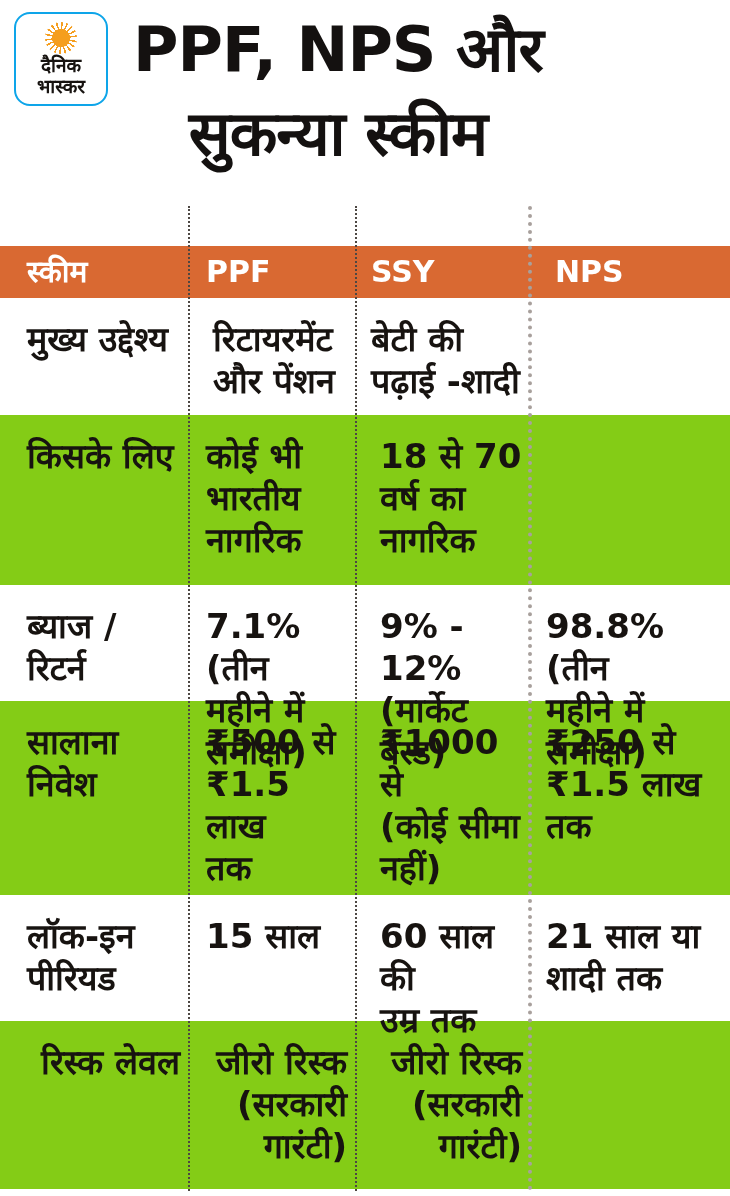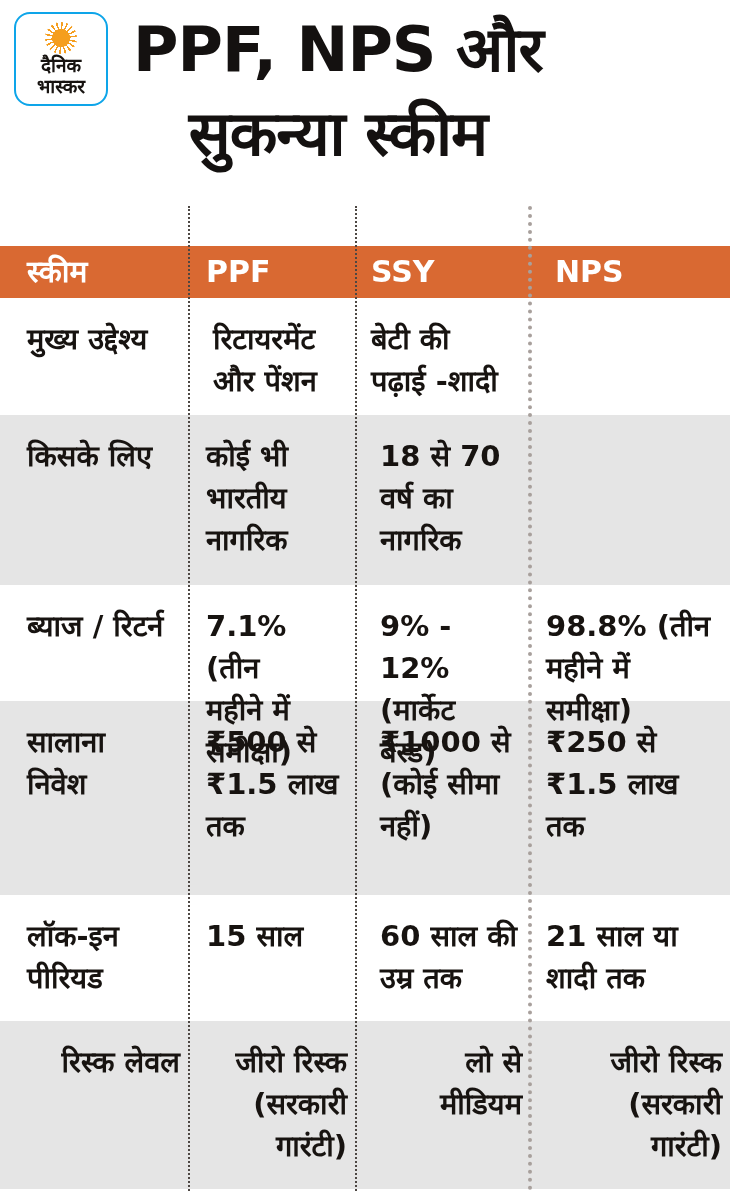--- a/index.html
+++ b/index.html
@@ -30,32 +30,32 @@
   
   .table{position:absolute;left:0;top:206px;width:730px;margin-top:40px;}
   .trow{display:grid;grid-template-columns:188px 167px 175px 200px;box-sizing:border-box;}
   .thead{height:52px;background:#D96932;}
   .thead .cell{
     display:flex;align-items:center;height:52px;padding-top:0;padding-bottom:0;
     color:#ffffff;font-weight:700;font-size:30px;white-space:nowrap;
   }
   .cell{
     box-sizing:border-box;padding:20px 8px 0 18px;
-    font-size:29px;line-height:42px;font-weight:600;white-space:pre-line;color:#171310;
+    font-size:34px;line-height:42px;font-weight:600;white-space:pre-line;color:#171310;
   }
   .cell.c0{padding-left:27px;}
   .cell.c2{padding-left:25px;}
   .cell.c3{padding-left:16px;}
   .h-r1{height:117px;}
   .h-r2{height:170px;}
   .h-r3{height:116px;}
   .h-r4{height:194px;}
   .h-r5{height:126px;}
   .h-r6{height:168px;text-align:right;}
-  .alt{background:#e5e5e5;}
+  .alt{background:#84cc16;}
   
   .sep{position:absolute;top:206px;height:985px;width:0;border-left:2px dotted #4d4743;}
   .sep.s1{left:188px;}
   .sep.s2{left:355px;}
   .sep.s3{left:528px;border-left:4px dotted #A8A09C;}
 </style>
 </head>
 <body>
 
 <div class="page">
@@ -135,22 +135,20 @@
 उम्र तक</div>
       <div class="cell c3">21 साल या
 शादी तक</div>
     </div>
 
     <div class="trow h-r6 alt">
       <div class="cell c0">रिस्क लेवल</div>
       <div class="cell c1">जीरो रिस्क
 (सरकारी
 गारंटी)</div>
-      <div class="cell c2">लो से
-मीडियम</div>
       <div class="cell c3">जीरो रिस्क
 (सरकारी
 गारंटी)</div>
     </div>
 
   </div>
 
   <div class="sep s1"></div>
   <div class="sep s2"></div>
   <div class="sep s3"></div>

